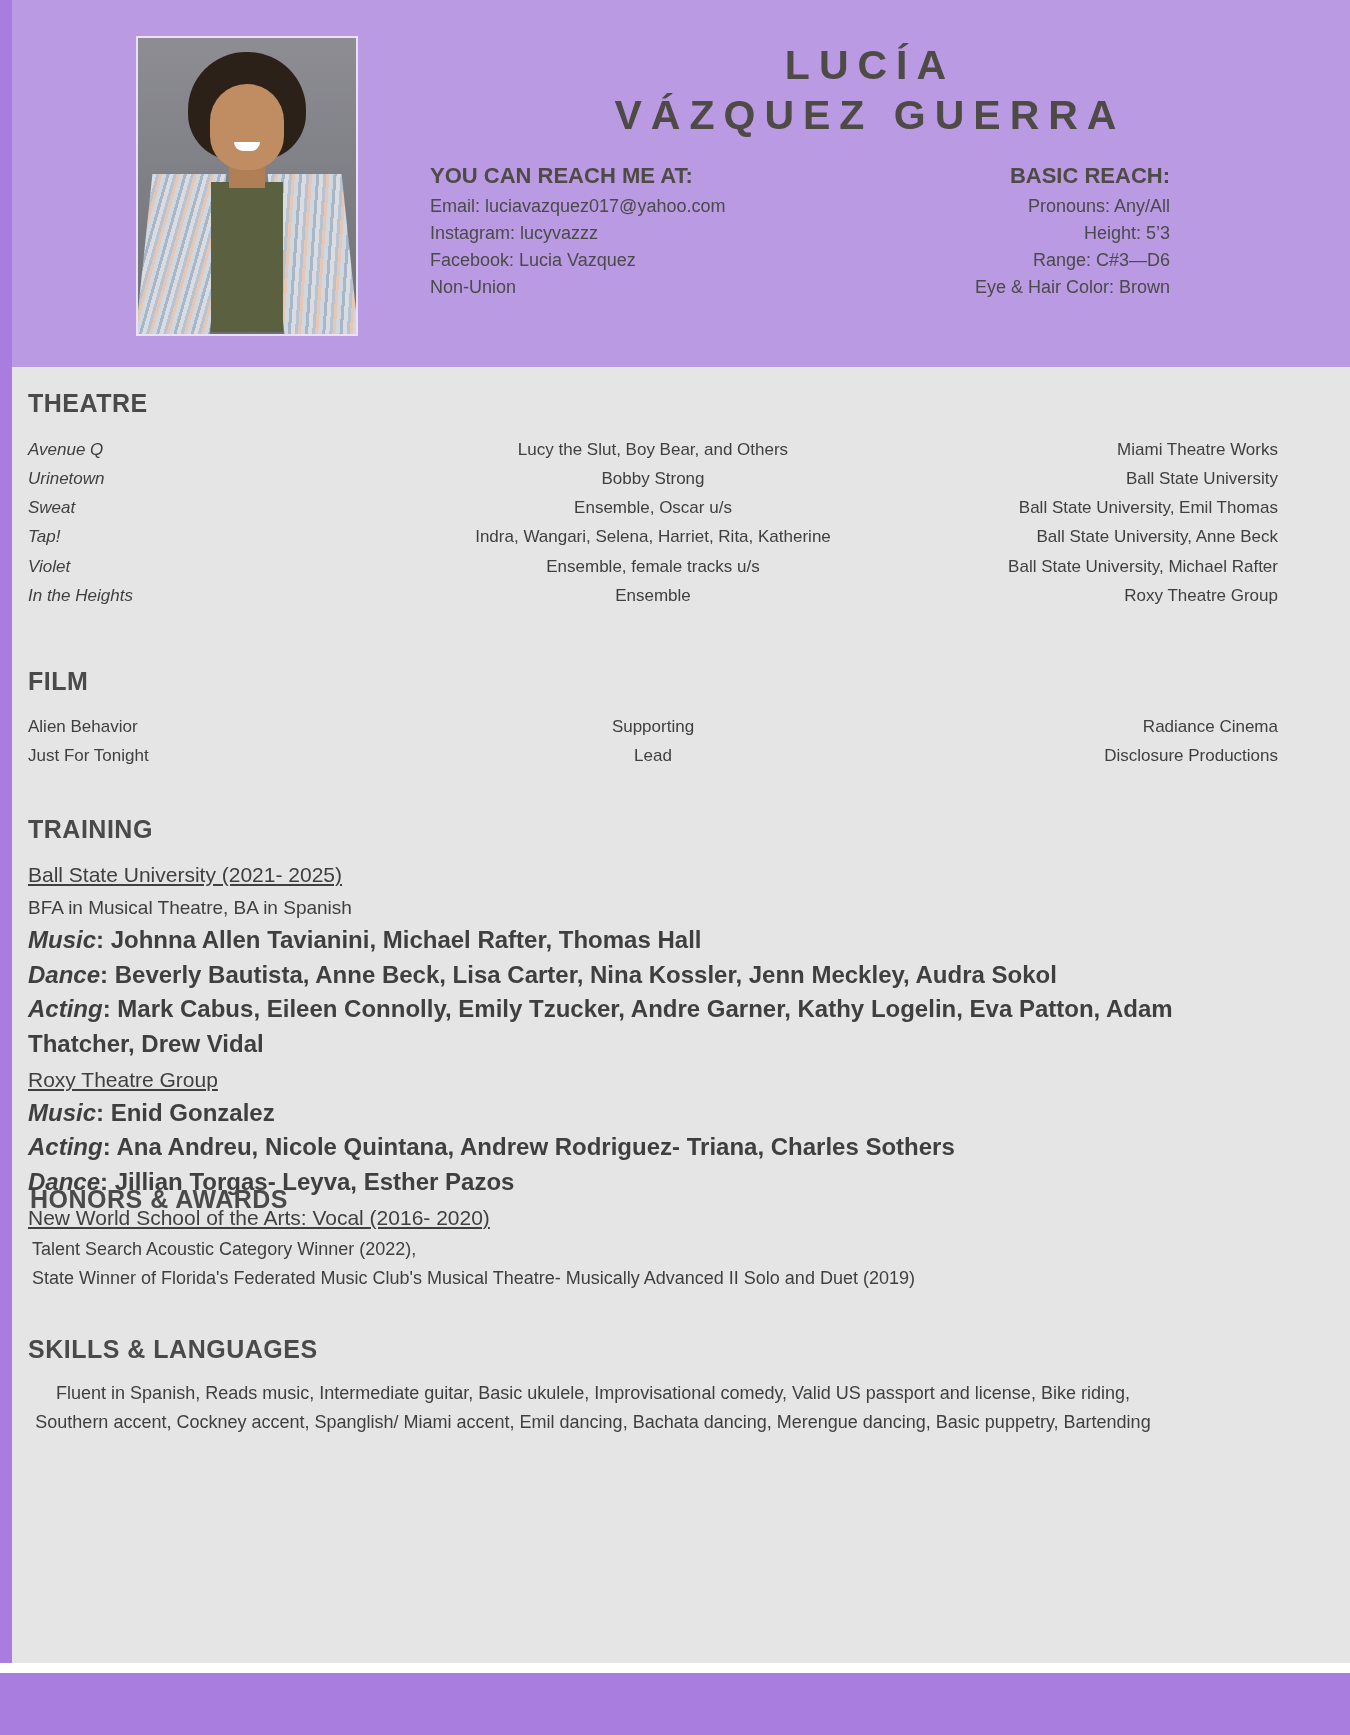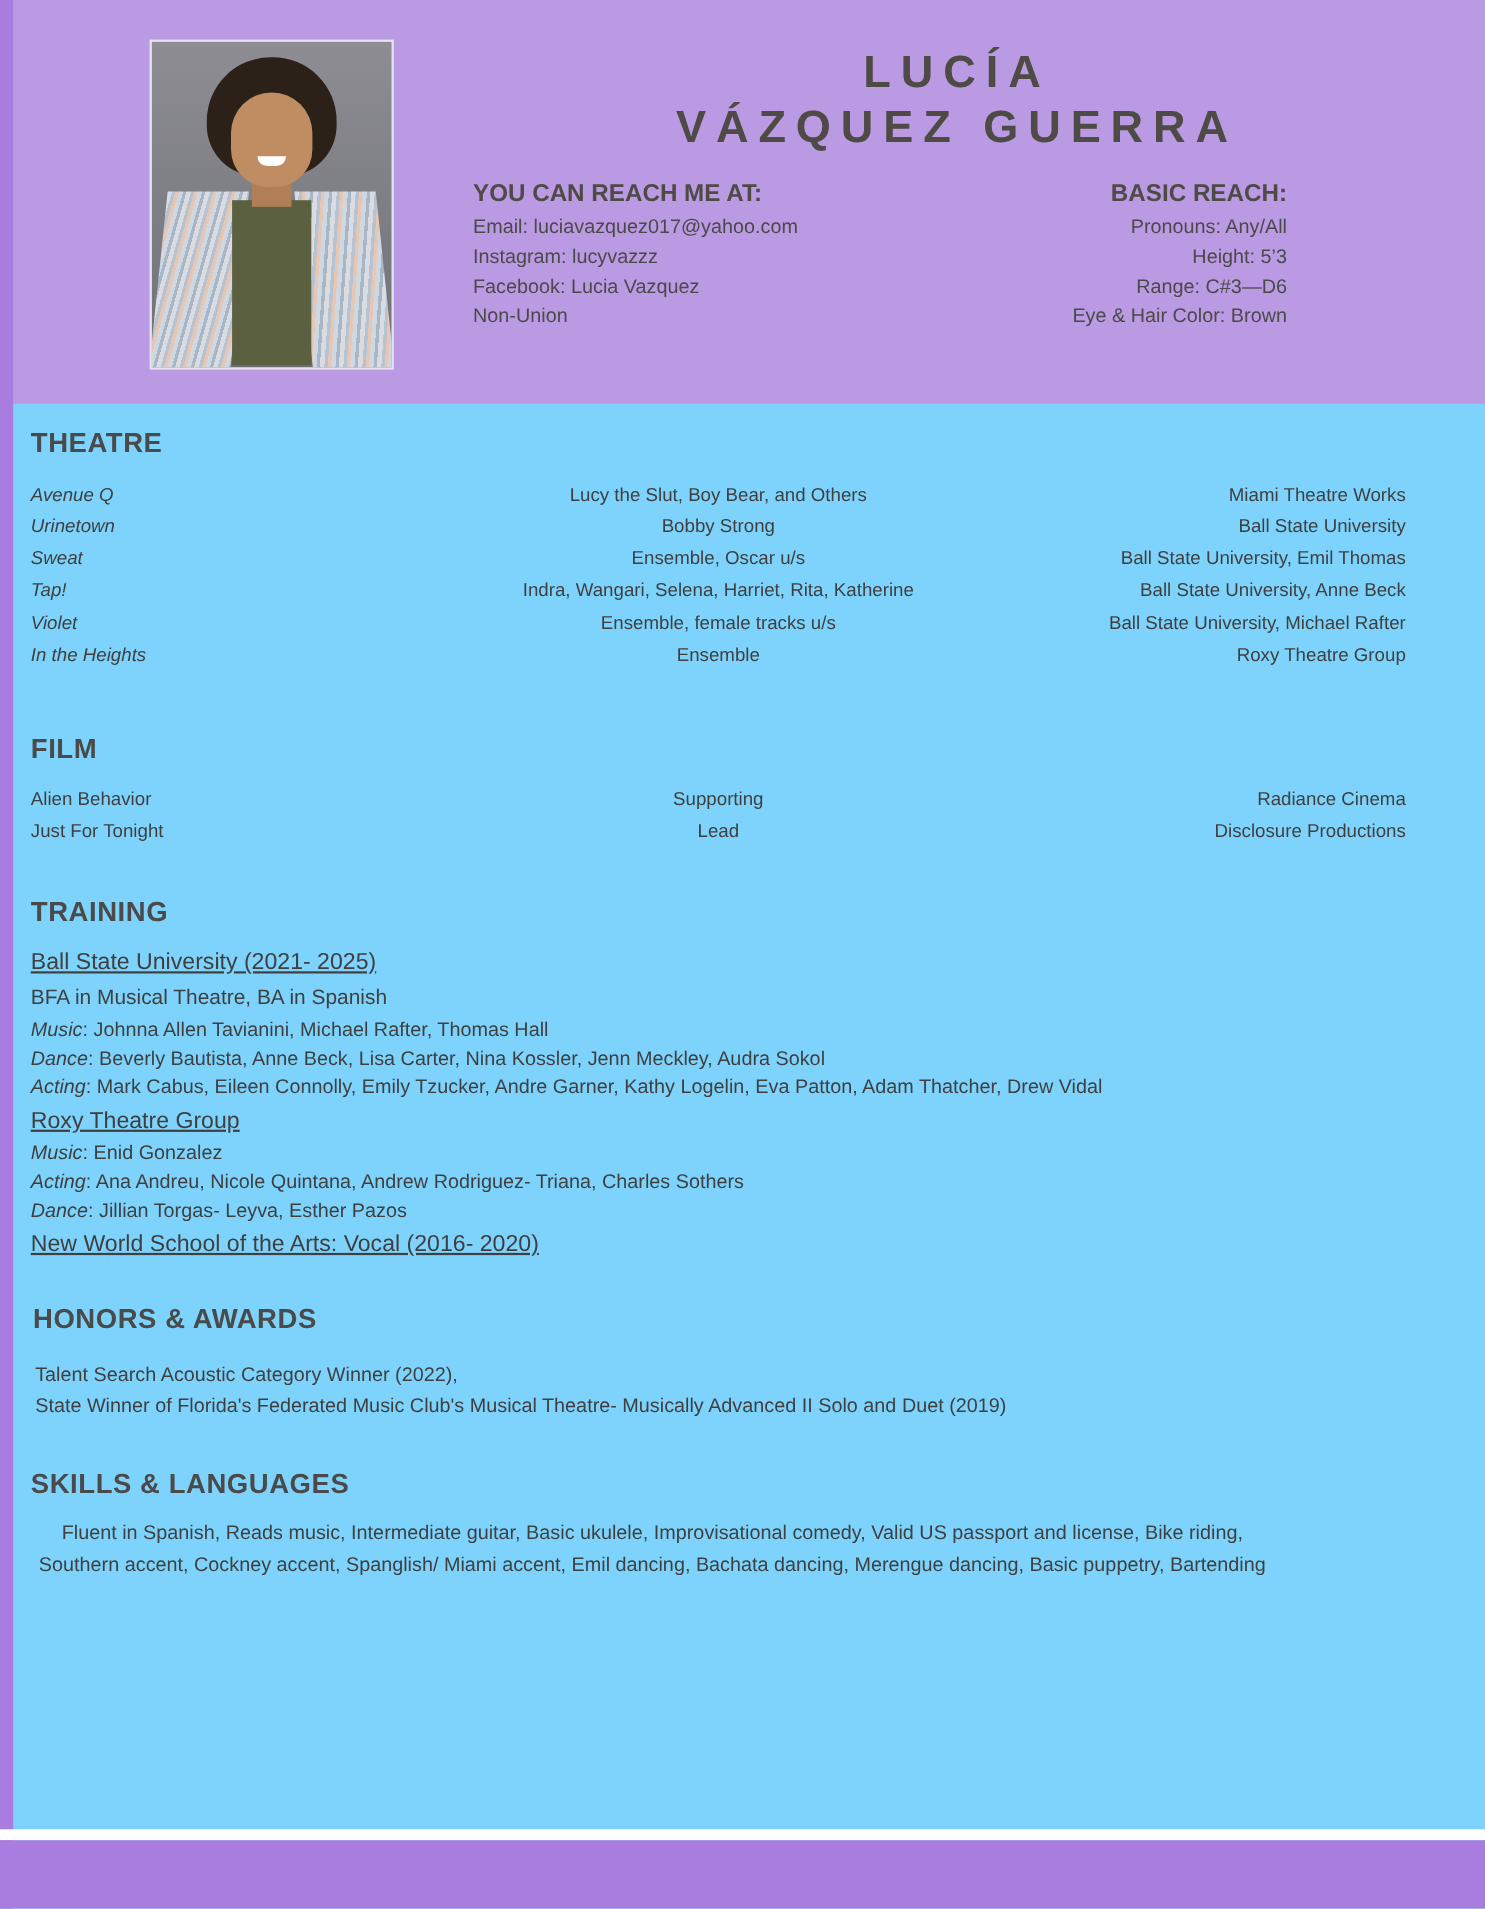--- a/index.html
+++ b/index.html
@@ -12,21 +12,21 @@
     background: #ffffff;
     font-family: "Liberation Sans", sans-serif;
     color: #3d3d3d;
     position: relative;
     overflow: hidden;
   }
   .page {
     width: 1350px;
     height: 1735px;
     position: relative;
-    background: #7dd3fc;
+    background: #e5e5e5;
   }
   
   .left-stripe {
     position: absolute;
     left: 0;
     top: 0;
     width: 12px;
     height: 1735px;
     background: #a97ce0;
   }
@@ -207,23 +207,24 @@
     margin-top: 2px;
     line-height: 1.5;
   }
   .training-body .degree {
     font-size: 19px;
     color: #3f3f3f;
     line-height: 1.6;
     margin-top: 2px;
   }
   .training-body .tline {
-    font-size: 18px;
+    font-size: 24px;
     color: #3f3f3f;
     line-height: 1.45;
+    font-weight: bold;
   }
   .training-body .tline .lbl { font-style: italic; }
 
   .sec-honors { position: absolute; left: 30px; top: 818px; }
   .honors-body { position: absolute; left: 32px; top: 868px; width: 1200px; }
   .honors-body .hline {
     font-size: 18px;
     color: #3f3f3f;
     line-height: 1.6;
   }

